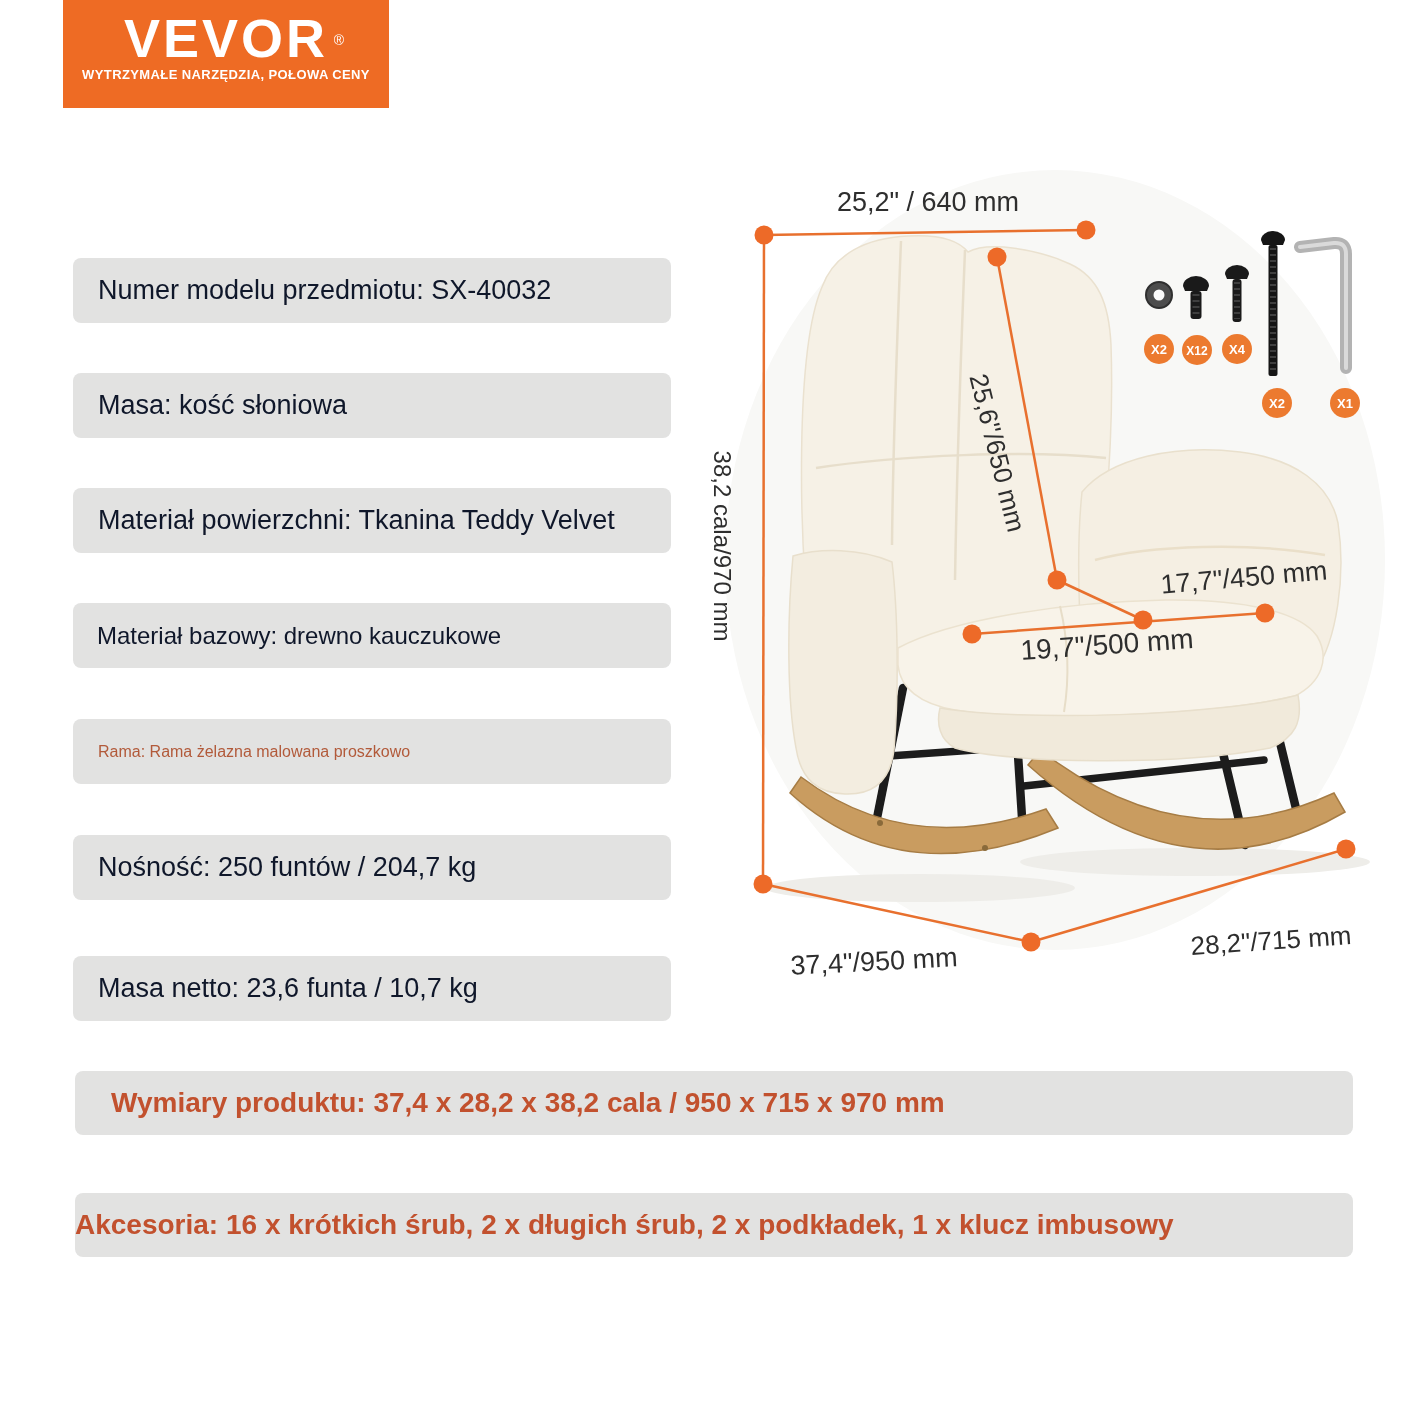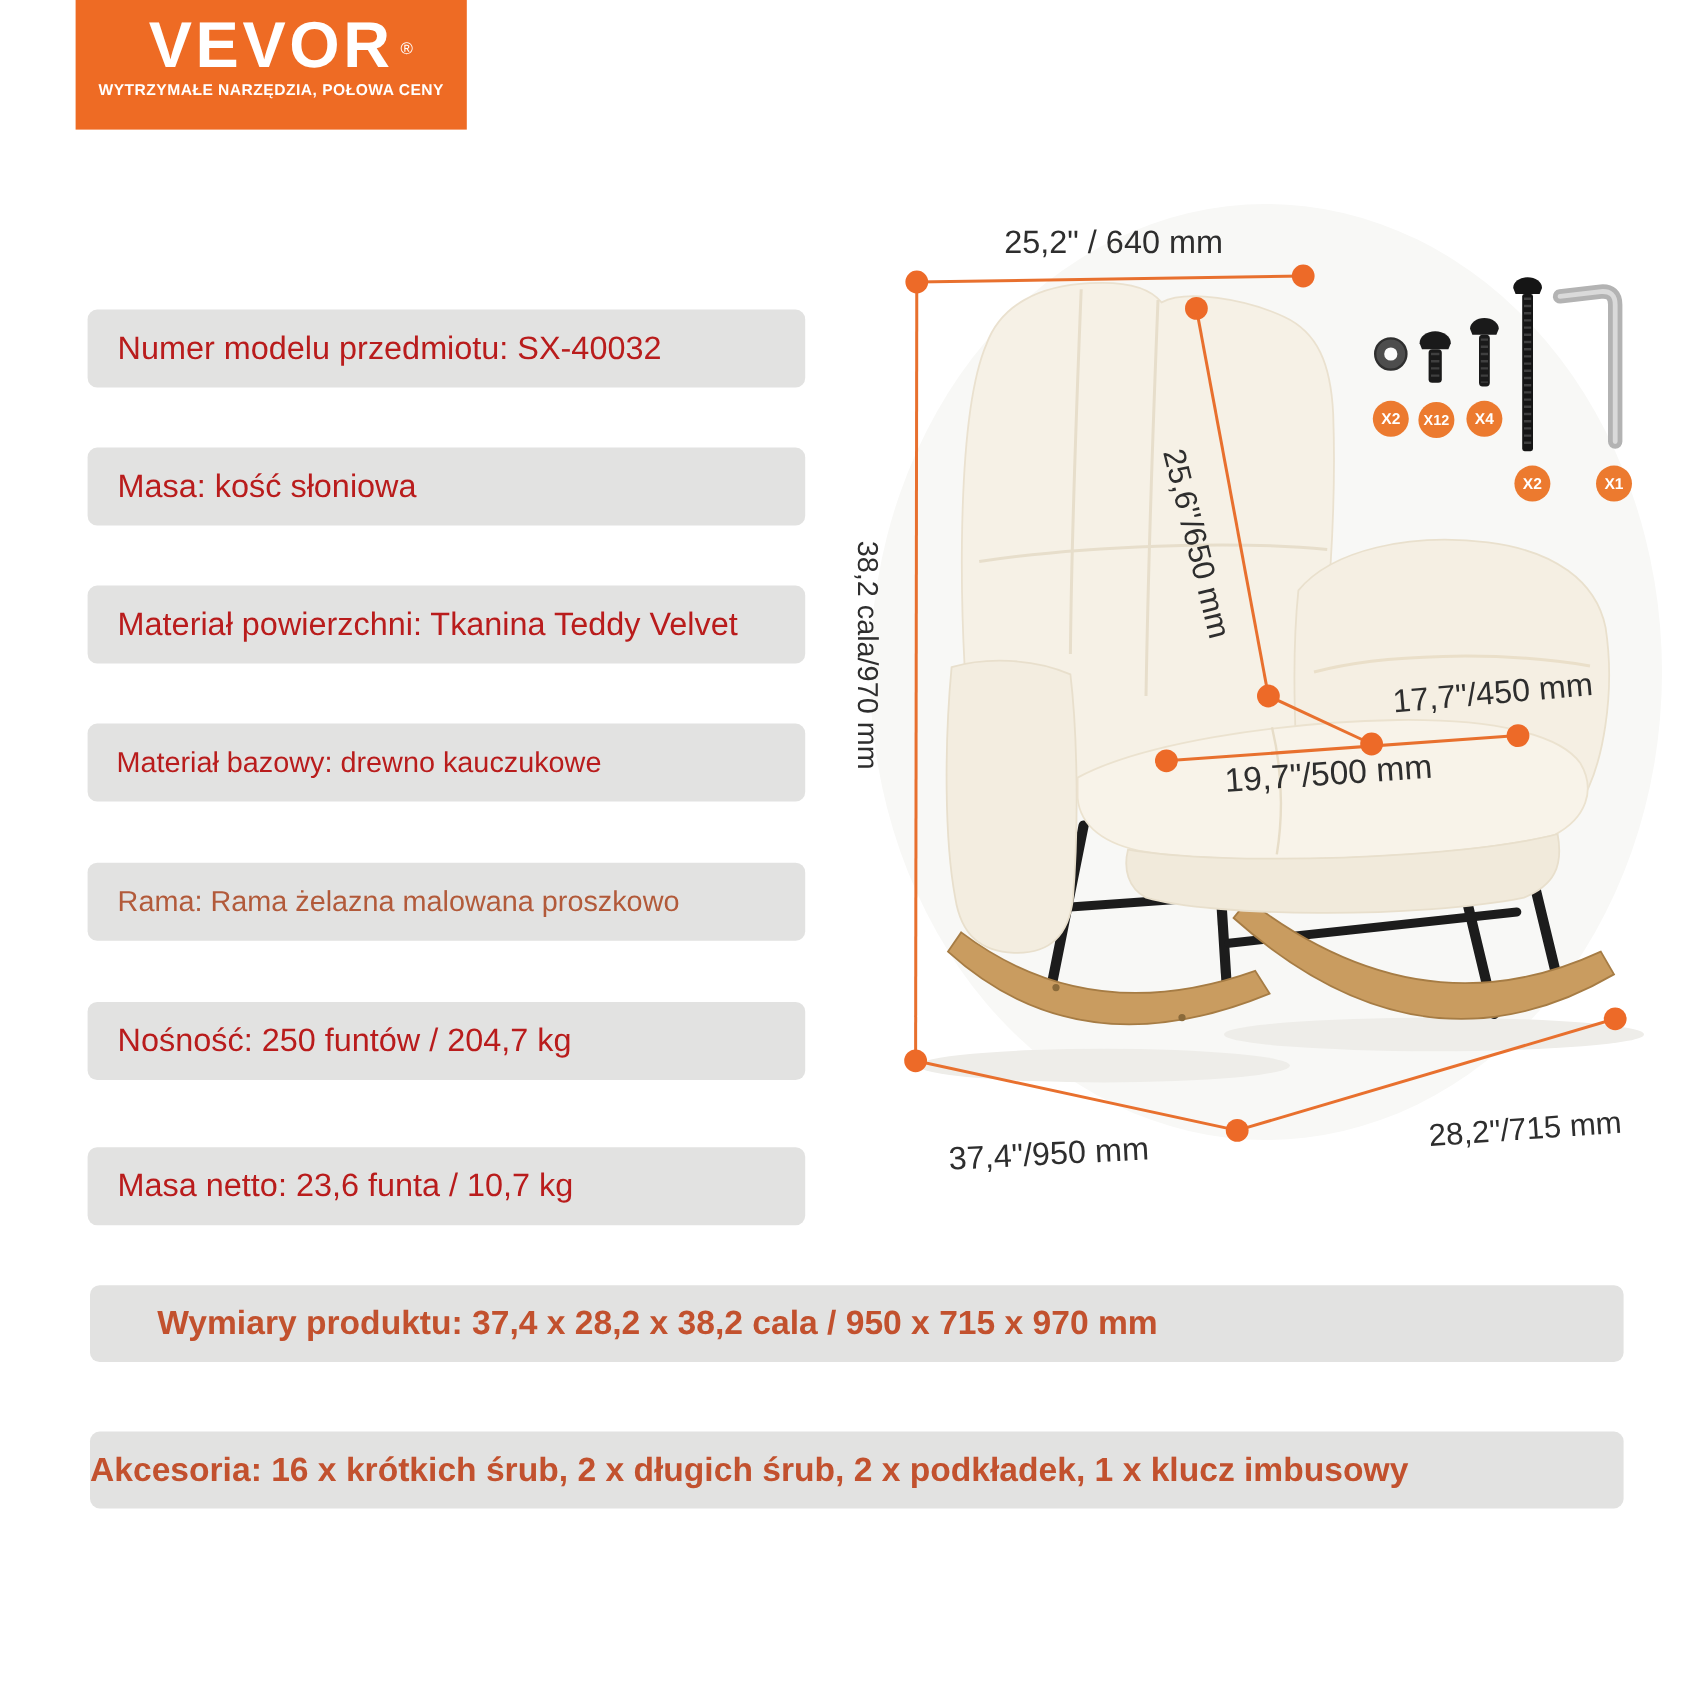--- a/index.html
+++ b/index.html
@@ -22,32 +22,32 @@
     position:absolute;right:-16px;top:2px;font-size:14px;font-weight:400;letter-spacing:0;
   }
   .logo .tagline{
     font-size:13px;font-weight:700;letter-spacing:.4px;margin-top:1px;
   }
   
   .spec-bar{
     position:absolute;left:73px;width:598px;height:65px;
     background:#E2E2E1;border-radius:8px;
     display:flex;align-items:center;padding-left:25px;box-sizing:border-box;
-    font-size:27px;color:#b91c1c;white-space:nowrap;
+    font-size:27px;color:#0f172a;white-space:nowrap;
   }
   .spec-bar.small{font-size:24px;padding-left:24px;}
-  .spec-bar.highlight{color:#B25A3A;font-size:24px;}
+  .spec-bar.highlight{color:#B25A3A;font-size:16px;}
   
   .footer-bar{
     position:absolute;left:75px;width:1278px;height:64px;
     background:#E2E2E1;border-radius:8px;
     display:flex;align-items:center;box-sizing:border-box;
     font-size:28px;font-weight:600;color:#C2512E;white-space:nowrap;
   }
-  .footer-bar.left{padding-left:56px;}
+  .footer-bar.left{padding-left:36px;}
   .footer-bar.center{justify-content:flex-start;}
   
   .illustration{position:absolute;left:0;top:0;width:1414px;height:1414px;}
   
   .dim-label{
     position:absolute;white-space:nowrap;color:#2e2e2e;font-size:26px;
     transform:translate(-50%,-50%);
   }
 </style>
 </head>

